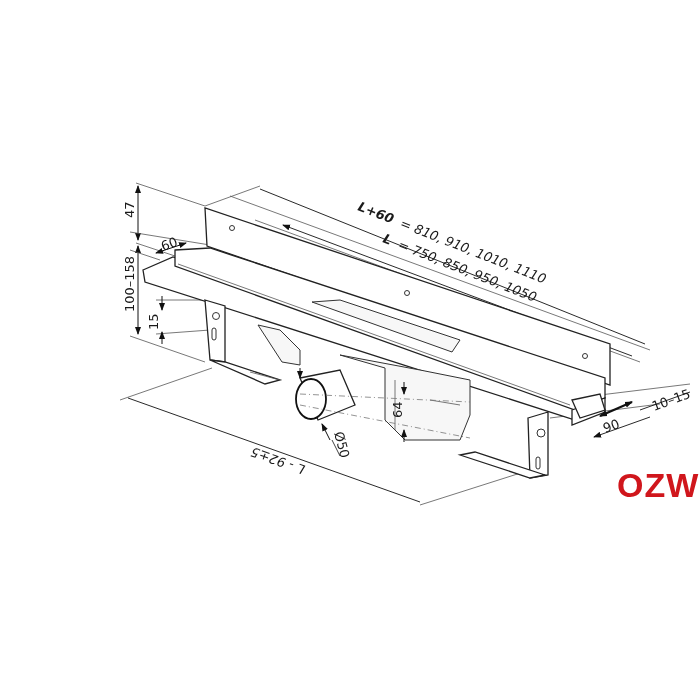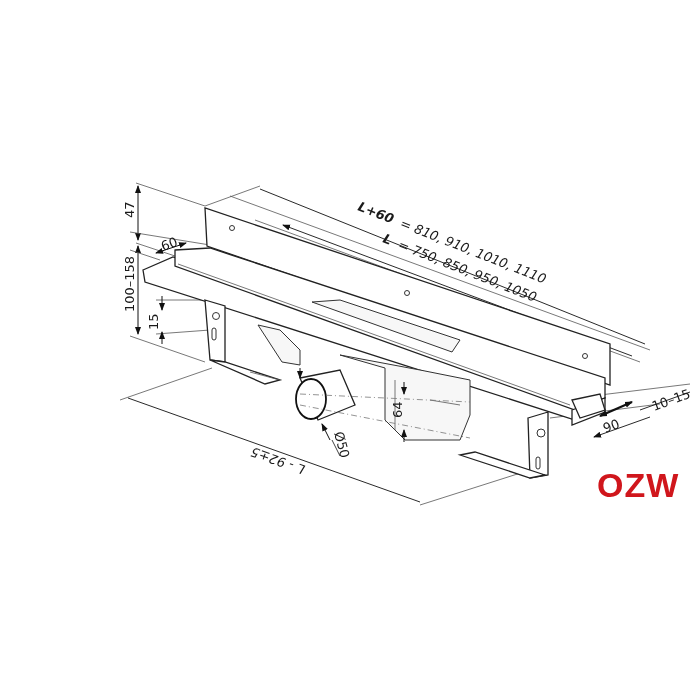--- a/index.html
+++ b/index.html
@@ -1,21 +1,21 @@
 <!DOCTYPE html>
 <html><head>
 <meta charset="utf-8">
 <style>
   html, body { margin: 0; padding: 0; background: #ffffff; }
   body { width: 700px; height: 700px; position: relative; overflow: hidden; font-family: "DejaVu Sans", sans-serif; }
   svg { position: absolute; left: 0; top: 0; }
   .dim { font-family: "DejaVu Sans", sans-serif; font-size: 13px; fill: #1a1a1a; }
   .dimb { font-family: "DejaVu Sans", sans-serif; font-size: 13px; fill: #1a1a1a; font-weight: bold; font-style: italic; }
   .dimi { font-family: "DejaVu Sans", sans-serif; font-size: 13px; fill: #1a1a1a; font-style: italic; }
-  .model { position: absolute; left: 597px; top: 466px; font-family: "Liberation Sans", sans-serif; font-weight: bold; font-size: 34px; letter-spacing: 1px; }
+  .model { position: absolute; left: 617px; top: 466px; font-family: "Liberation Sans", sans-serif; font-weight: bold; font-size: 34px; letter-spacing: 1px; }
   .thin { stroke: #555; stroke-width: 0.8; fill: none; }
   .body { stroke: #222; stroke-width: 1.3; fill: #fff; }
   .body2 { stroke: #333; stroke-width: 1; fill: #f7f7f7; }
   .dash { stroke: #777; stroke-width: 0.8; fill: none; stroke-dasharray: 6 3 1 3; }
 </style>
 </head>
 <body>
 
 <svg width="700" height="700" viewBox="0 0 700 700">
   <defs>

